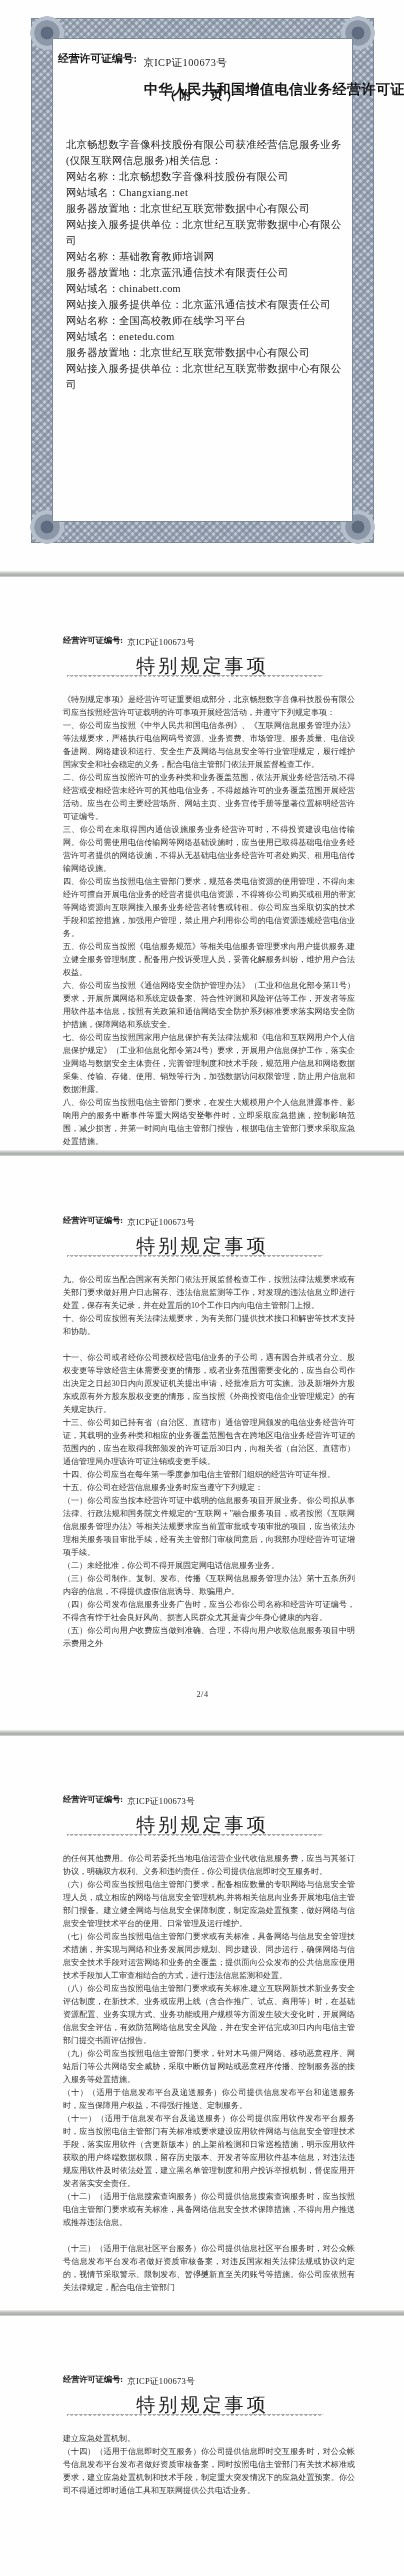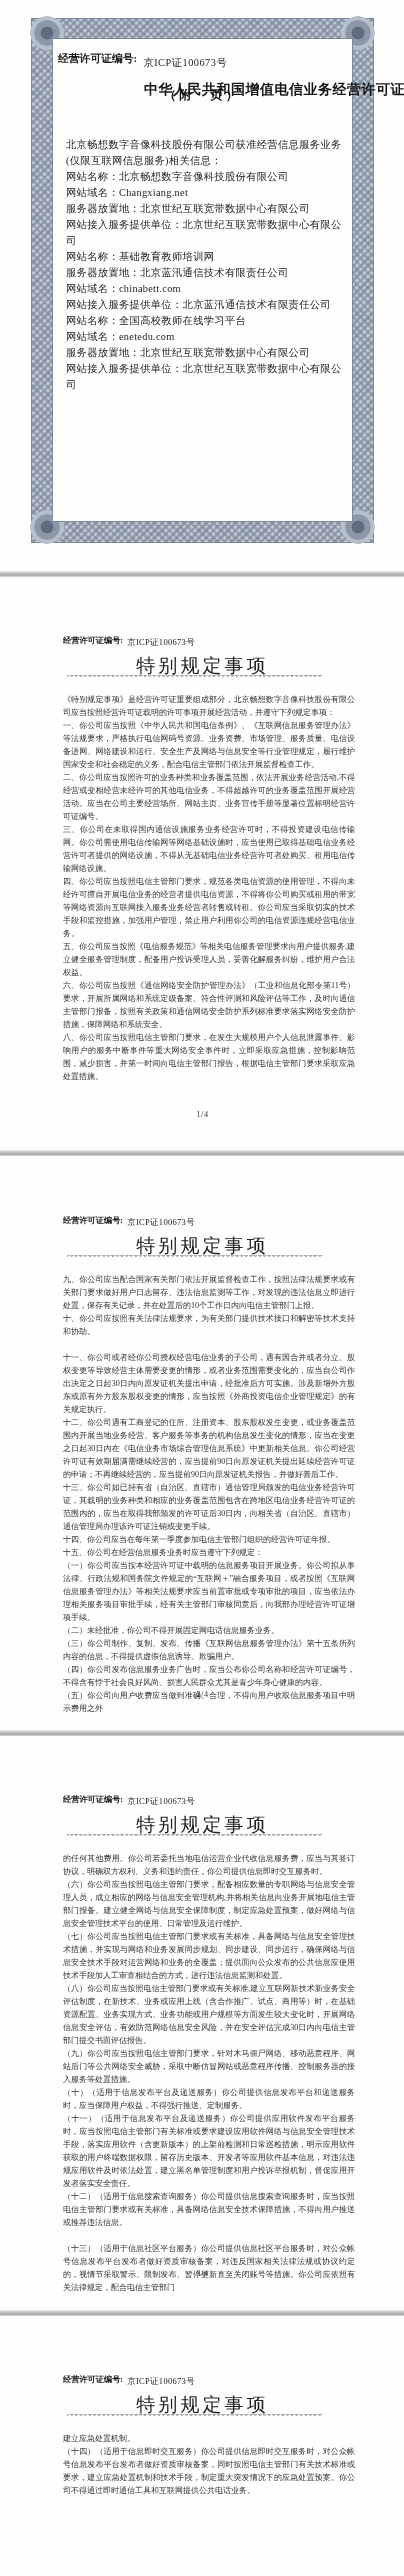--- a/index.html
+++ b/index.html
@@ -110,37 +110,37 @@
     </div>
     <div class="spec-title">特别规定事项</div>
     <div class="zigzag"></div>
     <div class="spec-body">
           <p class="para">《特别规定事项》是经营许可证重要组成部分，北京畅想数字音像科技股份有限公司应当按照经营许可证载明的许可事项开展经营活动，并遵守下列规定事项：</p>
           <p class="para">一、你公司应当按照《中华人民共和国电信条例》、《互联网信息服务管理办法》等法规要求，严格执行电信网码号资源、业务资费、市场管理、服务质量、电信设备进网、网络建设和运行、安全生产及网络与信息安全等行业管理规定，履行维护国家安全和社会稳定的义务，配合电信主管部门依法开展监督检查工作。</p>
           <p class="para">二、你公司应当按照许可的业务种类和业务覆盖范围，依法开展业务经营活动,不得经营或变相经营未经许可的其他电信业务，不得超越许可的业务覆盖范围开展经营活动。应当在公司主要经营场所、网站主页、业务宣传手册等显著位置标明经营许可证编号。</p>
           <p class="para">三、你公司在未取得国内通信设施服务业务经营许可时，不得投资建设电信传输网。你公司需使用电信传输网等网络基础设施时，应当使用已取得基础电信业务经营许可者提供的网络设施，不得从无基础电信业务经营许可者处购买、租用电信传输网络设施。</p>
           <p class="para">四、你公司应当按照电信主管部门要求，规范各类电信资源的使用管理，不得向未经许可擅自开展电信业务的经营者提供电信资源，不得将你公司购买或租用的带宽等网络资源向互联网接入服务业务经营者转售或转租。你公司应当采取切实的技术手段和监控措施，加强用户管理，禁止用户利用你公司的电信资源违规经营电信业务。</p>
           <p class="para">五、你公司应当按照《电信服务规范》等相关电信服务管理要求向用户提供服务,建立健全服务管理制度，配备用户投诉受理人员，妥善化解服务纠纷，维护用户合法权益。</p>
-          <p class="para">六、你公司应当按照《通信网络安全防护管理办法》（工业和信息化部令第11号）要求，开展所属网络和系统定级备案、符合性评测和风险评估等工作，及时向通信主管部门报备，按照有关政策和通信网络安全防护系列标准要求落实网络安全防护措施，保障网络和系统安全。</p>
+          <p class="para">六、你公司应当按照《通信网络安全防护管理办法》（工业和信息化部令第11号）要求，开展所属网络和系统定级备案、符合性评测和风险评估等工作，开发者等应用软件基本信息，按照有关政策和通信网络安全防护系列标准要求落实网络安全防护措施，保障网络和系统安全。</p>
+          <p class="para">七、你公司应当按照国家用户信息保护有关法律法规和《电信和互联网用户个人信息保护规定》（工业和信息化部令第24号）要求，开展用户信息保护工作，落实企业网络与数据安全主体责任，完善管理制度和技术手段，规范用户信息和网络数据采集、传输、存储、使用、销毁等行为，加强数据访问权限管理，防止用户信息和数据泄露。</p>
           <p class="para">八、你公司应当按照电信主管部门要求，在发生大规模用户个人信息泄露事件、影响用户的服务中断事件等重大网络安全事件时，立即采取应急措施，控制影响范围，减少损害，并第一时间向电信主管部门报告，根据电信主管部门要求采取应急处置措施。</p>
         </div>
     <div class="pagenum">1/4</div>
   </div>
 
   <div class="spec-page" data-idx="1">
     <div class="spec-hdr">
       <span class="lbl">经营许可证编号:</span><span class="num">京ICP证100673号</span>
     </div>
     <div class="spec-title">特别规定事项</div>
     <div class="zigzag"></div>
     <div class="spec-body">
           <p class="para">九、你公司应当配合国家有关部门依法开展监督检查工作，按照法律法规要求或有关部门要求做好用户日志留存、违法信息监测等工作，对发现的违法信息立即进行处置，保存有关记录，并在处置后的10个工作日内向电信主管部门上报。</p>
           <p class="para gap">十、你公司应按照有关法律法规要求，为有关部门提供技术接口和解密等技术支持和协助。</p>
           <p class="para">十一、你公司或者经你公司授权经营电信业务的子公司，遇有因合并或者分立、股权变更等导致经营主体需要变更的情形，或者业务范围需要变化的，应当自公司作出决定之日起30日内向原发证机关提出申请，经批准后方可实施。涉及新增外方股东或原有外方股东股权变更的情形，应当按照《外商投资电信企业管理规定》的有关规定执行。</p>
-          <p class="para">十二、你公司遇有工商登记的住所、注册资本、股东股权发生变更，或业务覆盖范围内开展当地业务经营、客户服务等事务的机构信息发生变化的情形，应当在变更之日起30日内在《电信业务市场综合管理信息系统》中更新相关信息。你公司经营许可证有效期届满需继续经营的，应当提前90日向原发证机关提出延续经营许可证的申请；不再继续经营的，应当提前90日向原发证机关报告，并做好善后工作。</p>
           <p class="para">十三、你公司如已持有省（自治区、直辖市）通信管理局颁发的电信业务经营许可证，其载明的业务种类和相应的业务覆盖范围包含在跨地区电信业务经营许可证的范围内的，应当在取得我部颁发的许可证后30日内，向相关省（自治区、直辖市）通信管理局办理该许可证注销或变更手续。</p>
           <p class="para">十四、你公司应当在每年第一季度参加电信主管部门组织的经营许可证年报。</p>
           <p class="para">十五、你公司在经营信息服务业务时应当遵守下列规定：</p>
           <p class="para">（一）你公司应当按本经营许可证中载明的信息服务项目开展业务。你公司拟从事法律、行政法规和国务院文件规定的“互联网＋”融合服务项目，或者按照《互联网信息服务管理办法》等相关法规要求应当前置审批或专项审批的项目，应当依法办理相关服务项目审批手续，经有关主管部门审核同意后，向我部办理经营许可证增项手续。</p>
           <p class="para">（二）未经批准，你公司不得开展固定网电话信息服务业务。</p>
           <p class="para">（三）你公司制作、复制、发布、传播《互联网信息服务管理办法》第十五条所列内容的信息，不得提供虚假信息诱导、欺骗用户。</p>
           <p class="para">（四）你公司发布信息服务业务广告时，应当公布你公司名称和经营许可证编号，不得含有悖于社会良好风尚、损害人民群众尤其是青少年身心健康的内容。</p>
           <p class="para">（五）你公司向用户收费应当做到准确、合理，不得向用户收取信息服务项目中明示费用之外</p>
         </div>
     <div class="pagenum">2/4</div>

